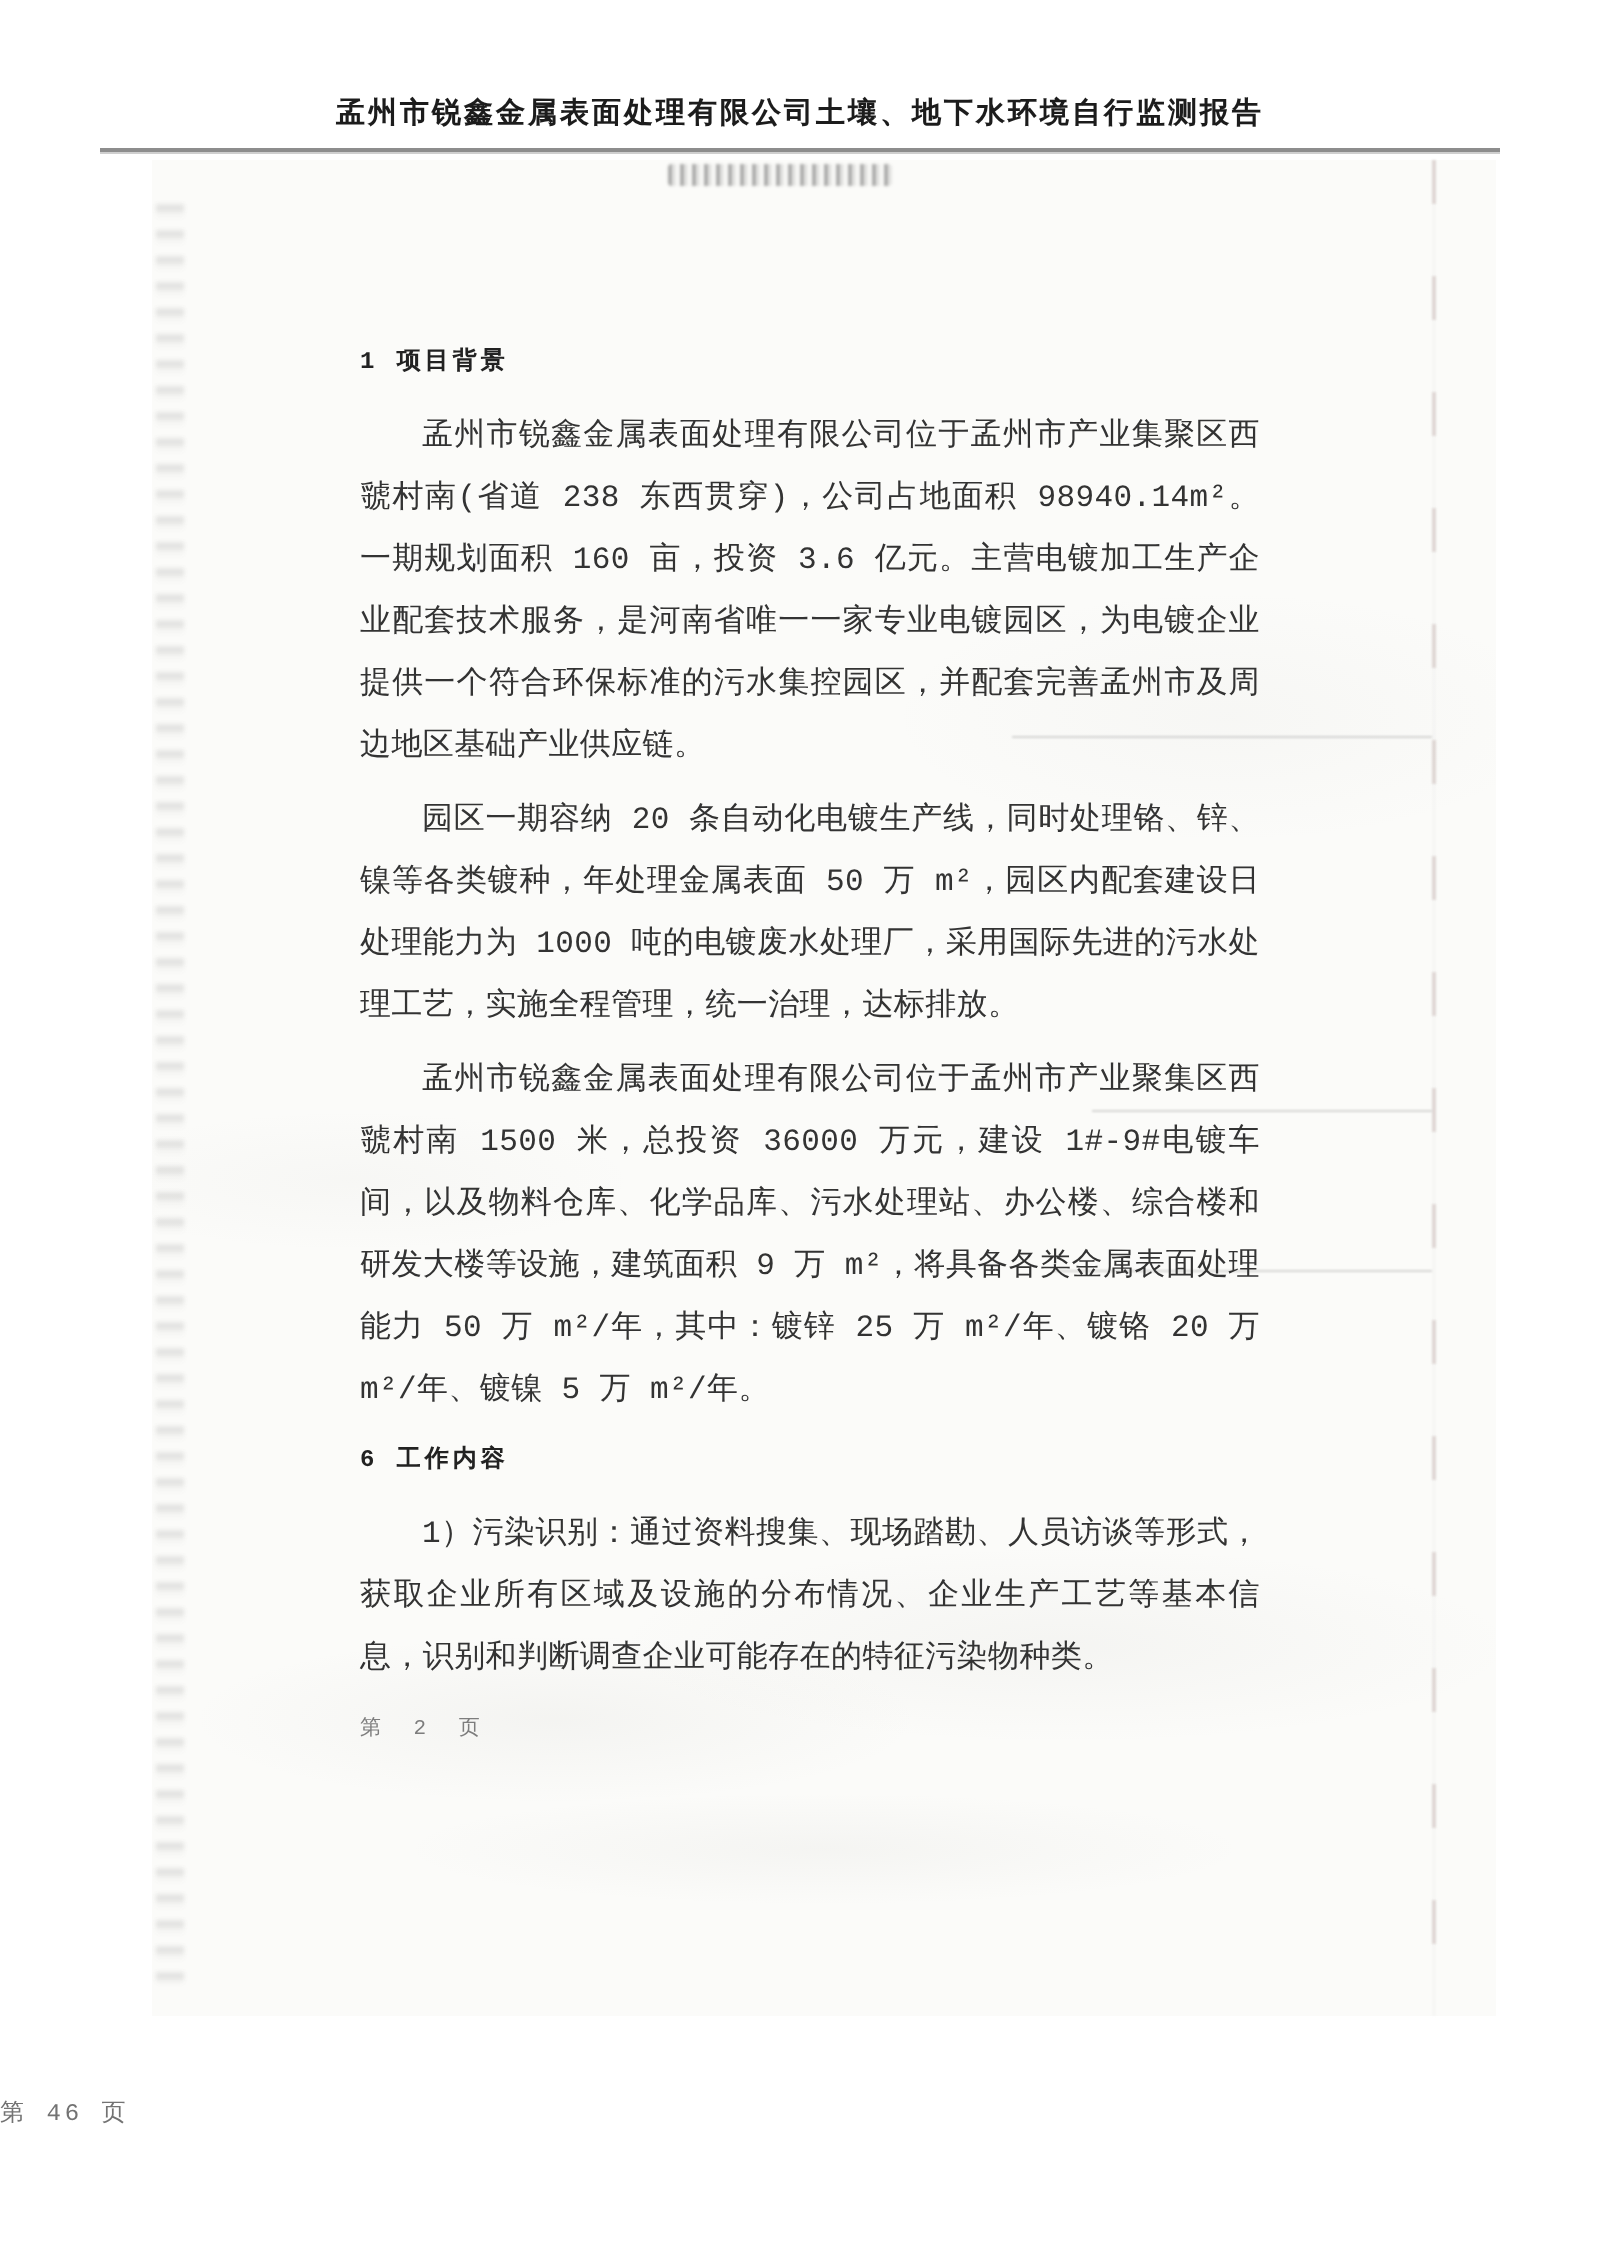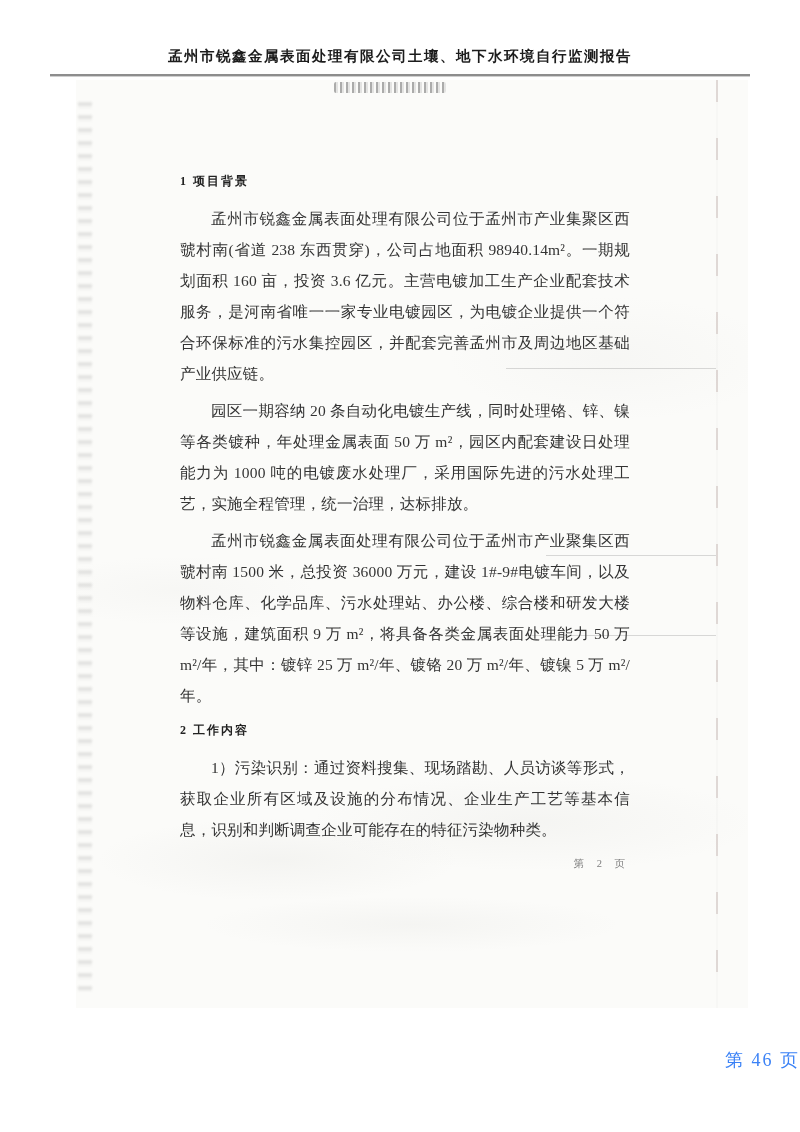--- a/index.html
+++ b/index.html
@@ -3,21 +3,21 @@
 <meta charset="utf-8">
 <style>
   html, body { margin: 0; padding: 0; background: #ffffff; }
   .page {
     position: relative;
     width: 800px;
     height: 1132px;
     margin: 0 auto;
     background: #ffffff;
     overflow: hidden;
-    font-family: Liberation Serif, serif;
+    font-family: Liberation Mono, monospace;
   }
   .header-title {
     position: absolute;
     top: 47px;
     left: 0;
     width: 100%;
     text-align: center;
     font-size: 14.5px;
     font-weight: bold;
     letter-spacing: 1.5px;
@@ -112,34 +112,34 @@
     margin: 0 0 6px 0;
     font-size: 15.5px;
     line-height: 31px;
     text-align: justify;
     text-indent: 2em;
     color: #333333;
     letter-spacing: 0.2px;
   }
   .scan-footer {
     margin-top: 12px;
-    text-align: right;
+    text-align: left;
     font-size: 10.5px;
     letter-spacing: 5px;
     color: #7d7d7d;
   }
   .page-footer {
     position: absolute;
     left: 0;
     top: 1048px;
     width: 100%;
-    text-align: right;
-    font-size: 18px;
+    text-align: left;
+    font-size: 12px;
     letter-spacing: 2px;
-    color: #3b82f6;
+    color: #737373;
   }
 </style>
 </head>
 <body>
 
 <div class="page">
 
   <div class="header-title">孟州市锐鑫金属表面处理有限公司土壤、地下水环境自行监测报告</div>
 
   <div class="header-rule"></div>
@@ -157,21 +157,21 @@
 
       <h2 class="section-heading">1 项目背景</h2>
 
       <p class="body-par">孟州市锐鑫金属表面处理有限公司位于孟州市产业集聚区西虢村南(省道 238 东西贯穿)，公司占地面积 98940.14m²。一期规划面积 160 亩，投资 3.6 亿元。主营电镀加工生产企业配套技术服务，是河南省唯一一家专业电镀园区，为电镀企业提供一个符合环保标准的污水集控园区，并配套完善孟州市及周边地区基础产业供应链。</p>
 
       <p class="body-par">园区一期容纳 20 条自动化电镀生产线，同时处理铬、锌、镍等各类镀种，年处理金属表面 50 万 m²，园区内配套建设日处理能力为 1000 吨的电镀废水处理厂，采用国际先进的污水处理工艺，实施全程管理，统一治理，达标排放。</p>
 
       <p class="body-par">孟州市锐鑫金属表面处理有限公司位于孟州市产业聚集区西虢村南 1500 米，总投资 36000 万元，建设 1#-9#电镀车间，以及物料仓库、化学品库、污水处理站、办公楼、综合楼和研发大楼等设施，建筑面积 9 万 m²，将具备各类金属表面处理能力 50 万 m²/年，其中：镀锌 25 万 m²/年、镀铬 20 万 m²/年、镀镍 5 万 m²/年。</p>
 
 
-      <h2 class="section-heading sec2">2 工作内容</h2>
+      <h2 class="section-heading sec2">6 工作内容</h2>
 
       <p class="body-par">1）污染识别：通过资料搜集、现场踏勘、人员访谈等形式，获取企业所有区域及设施的分布情况、企业生产工艺等基本信息，识别和判断调查企业可能存在的特征污染物种类。</p>
 
       <div class="scan-footer">第 2 页</div>
 
     </div>
   </div>
 
   <div class="page-footer">第 46 页</div>
 

